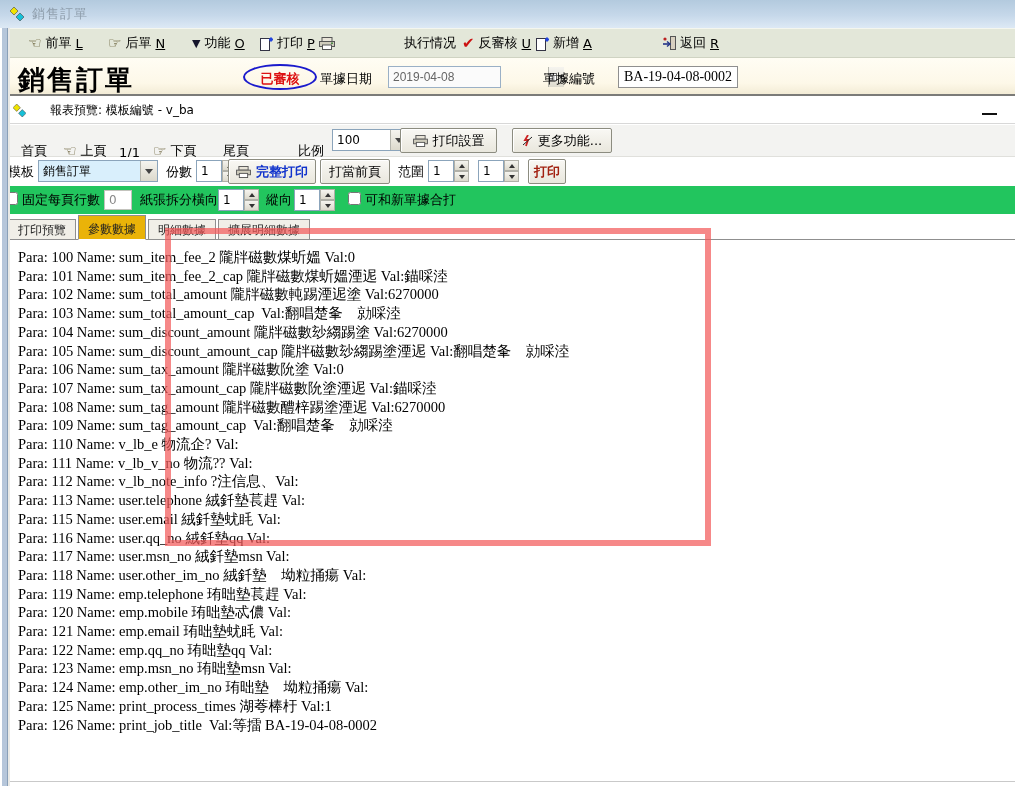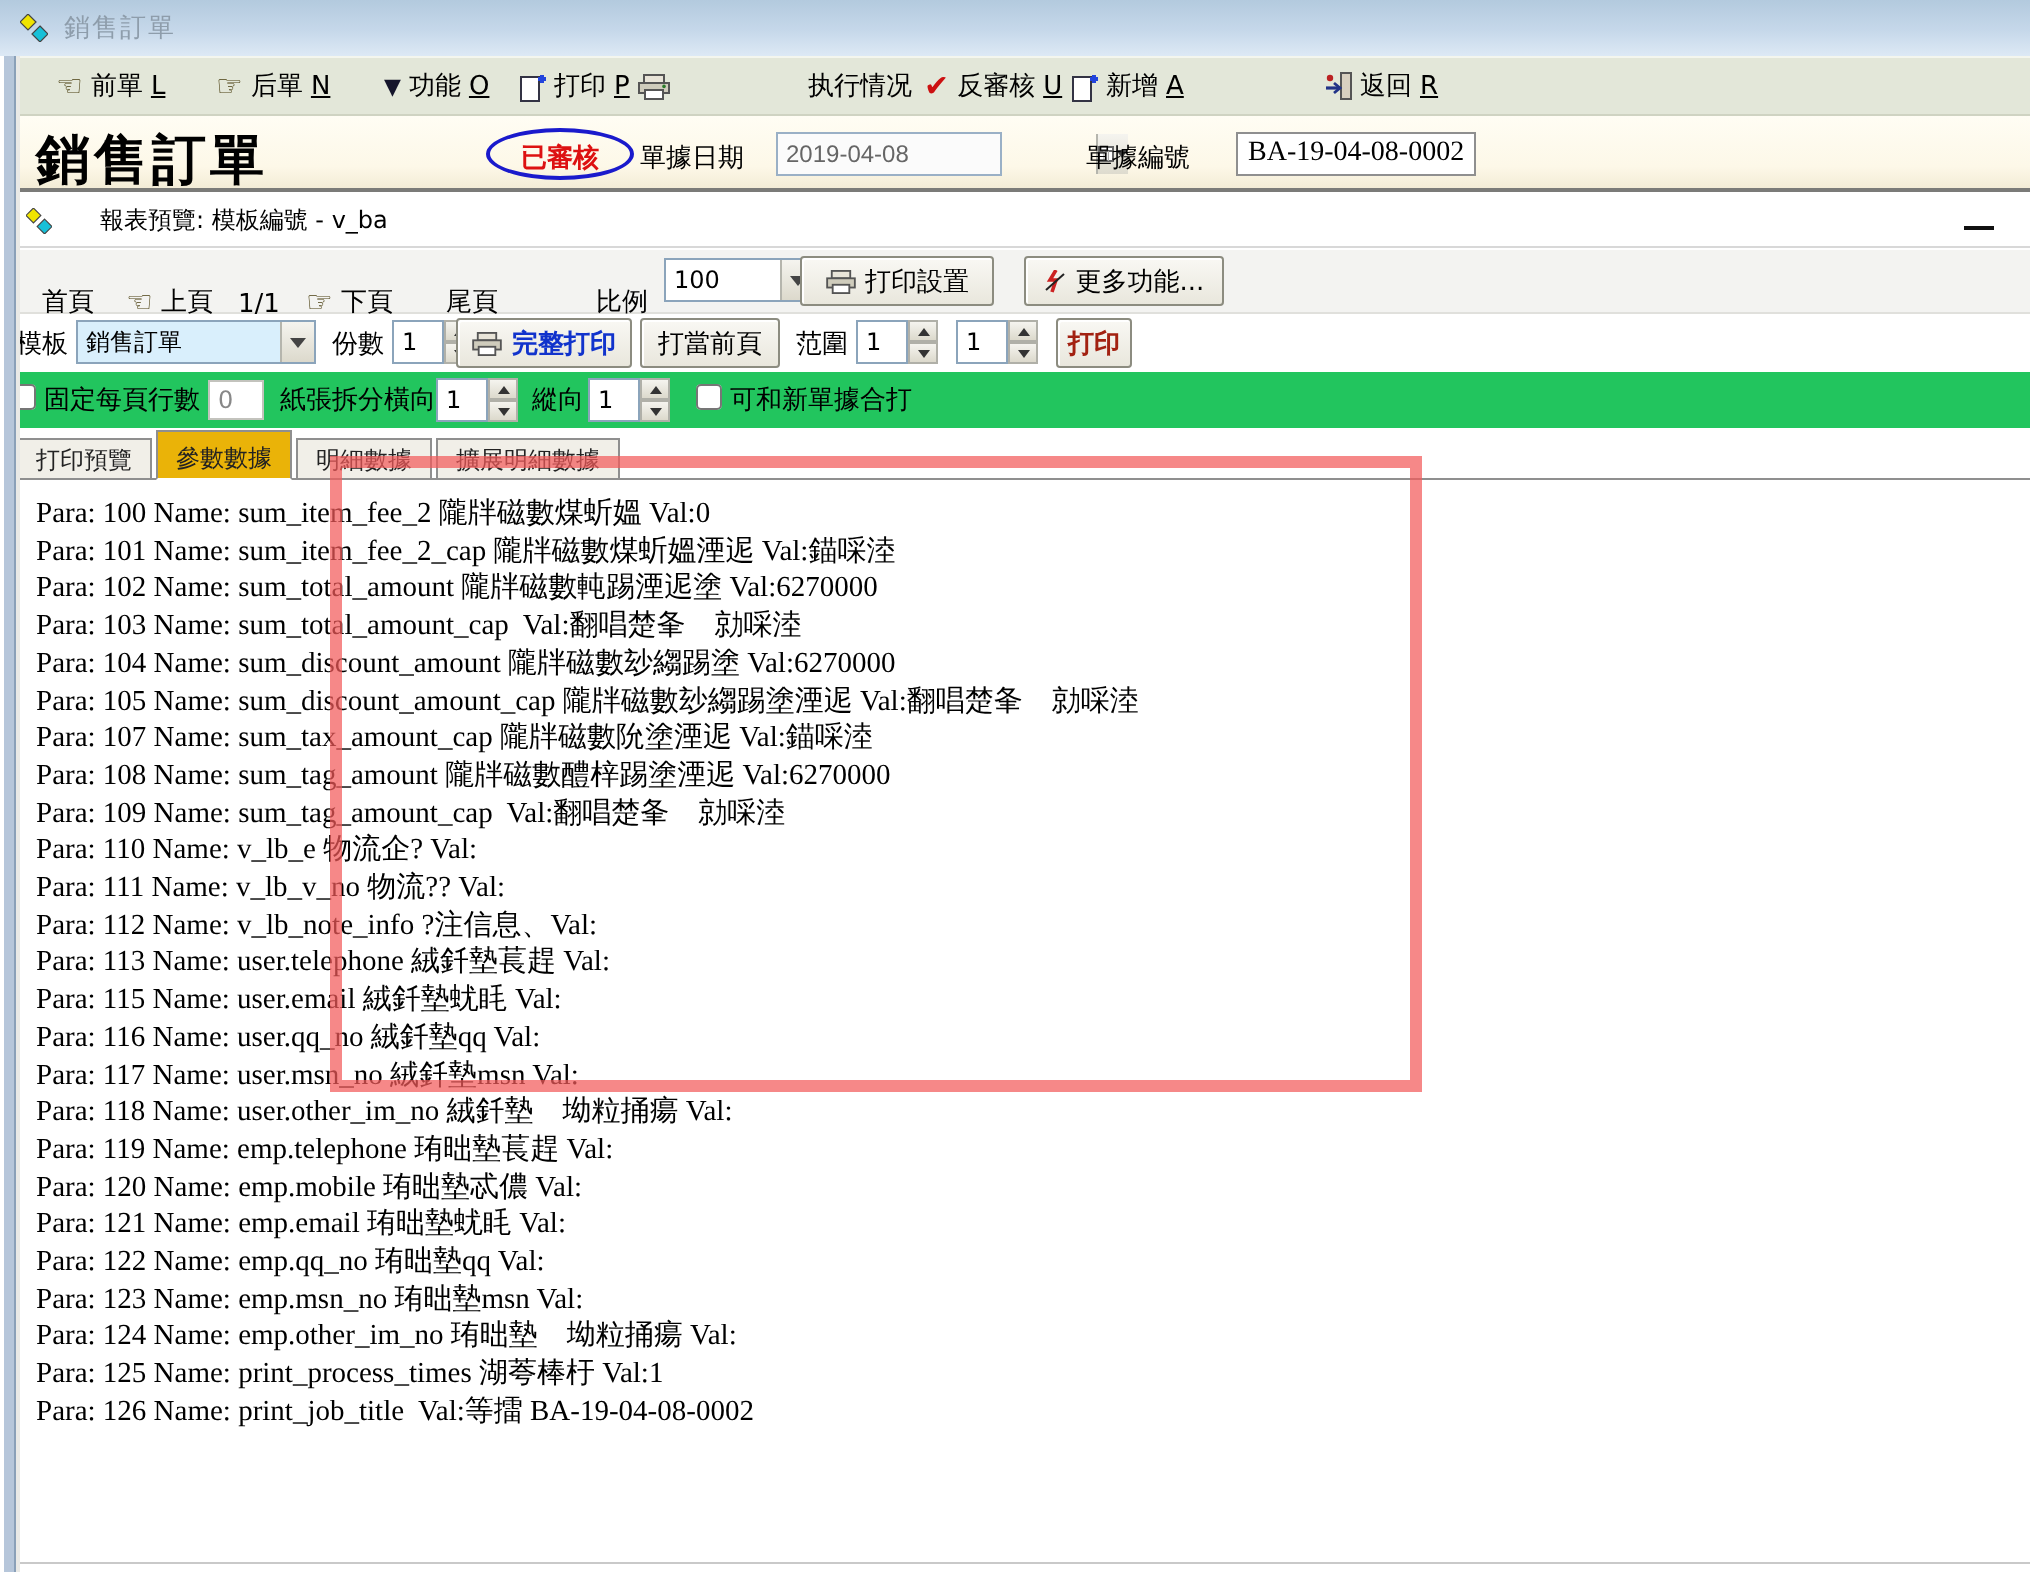--- a/index.html
+++ b/index.html
@@ -363,20 +363,21 @@
     <div class="tab">擴展明細數據</div>
   </div>
 
   <div class="content">
     <div class="pline">Para: 100 Name: sum_item_fee_2 隴牉磁數煤蚚媼 Val:0</div>
     <div class="pline">Para: 101 Name: sum_item_fee_2_cap 隴牉磁數煤蚚媼湮迡 Val:錨啋淕</div>
     <div class="pline">Para: 102 Name: sum_total_amount 隴牉磁數軘踢湮迡塗 Val:6270000</div>
     <div class="pline">Para: 103 Name: sum_total_amount_cap  Val:翻唱楚夆　勍啋淕</div>
     <div class="pline">Para: 104 Name: sum_discount_amount 隴牉磁數玅縐踢塗 Val:6270000</div>
     <div class="pline">Para: 105 Name: sum_discount_amount_cap 隴牉磁數玅縐踢塗湮迡 Val:翻唱楚夆　勍啋淕</div>
+    <div class="pline">Para: 106 Name: sum_tax_amount 隴牉磁數阭塗 Val:0</div>
     <div class="pline">Para: 107 Name: sum_tax_amount_cap 隴牉磁數阭塗湮迡 Val:錨啋淕</div>
     <div class="pline">Para: 108 Name: sum_tag_amount 隴牉磁數醴梓踢塗湮迡 Val:6270000</div>
     <div class="pline">Para: 109 Name: sum_tag_amount_cap  Val:翻唱楚夆　勍啋淕</div>
     <div class="pline">Para: 110 Name: v_lb_e 物流企? Val:</div>
     <div class="pline">Para: 111 Name: v_lb_v_no 物流?? Val:</div>
     <div class="pline">Para: 112 Name: v_lb_note_info ?注信息、Val:</div>
     <div class="pline">Para: 113 Name: user.telephone 絨釺墊萇趕 Val:</div>
     <div class="pline">Para: 115 Name: user.email 絨釺墊蚘眊 Val:</div>
     <div class="pline">Para: 116 Name: user.qq_no 絨釺墊qq Val:</div>
     <div class="pline">Para: 117 Name: user.msn_no 絨釺墊msn Val:</div>

